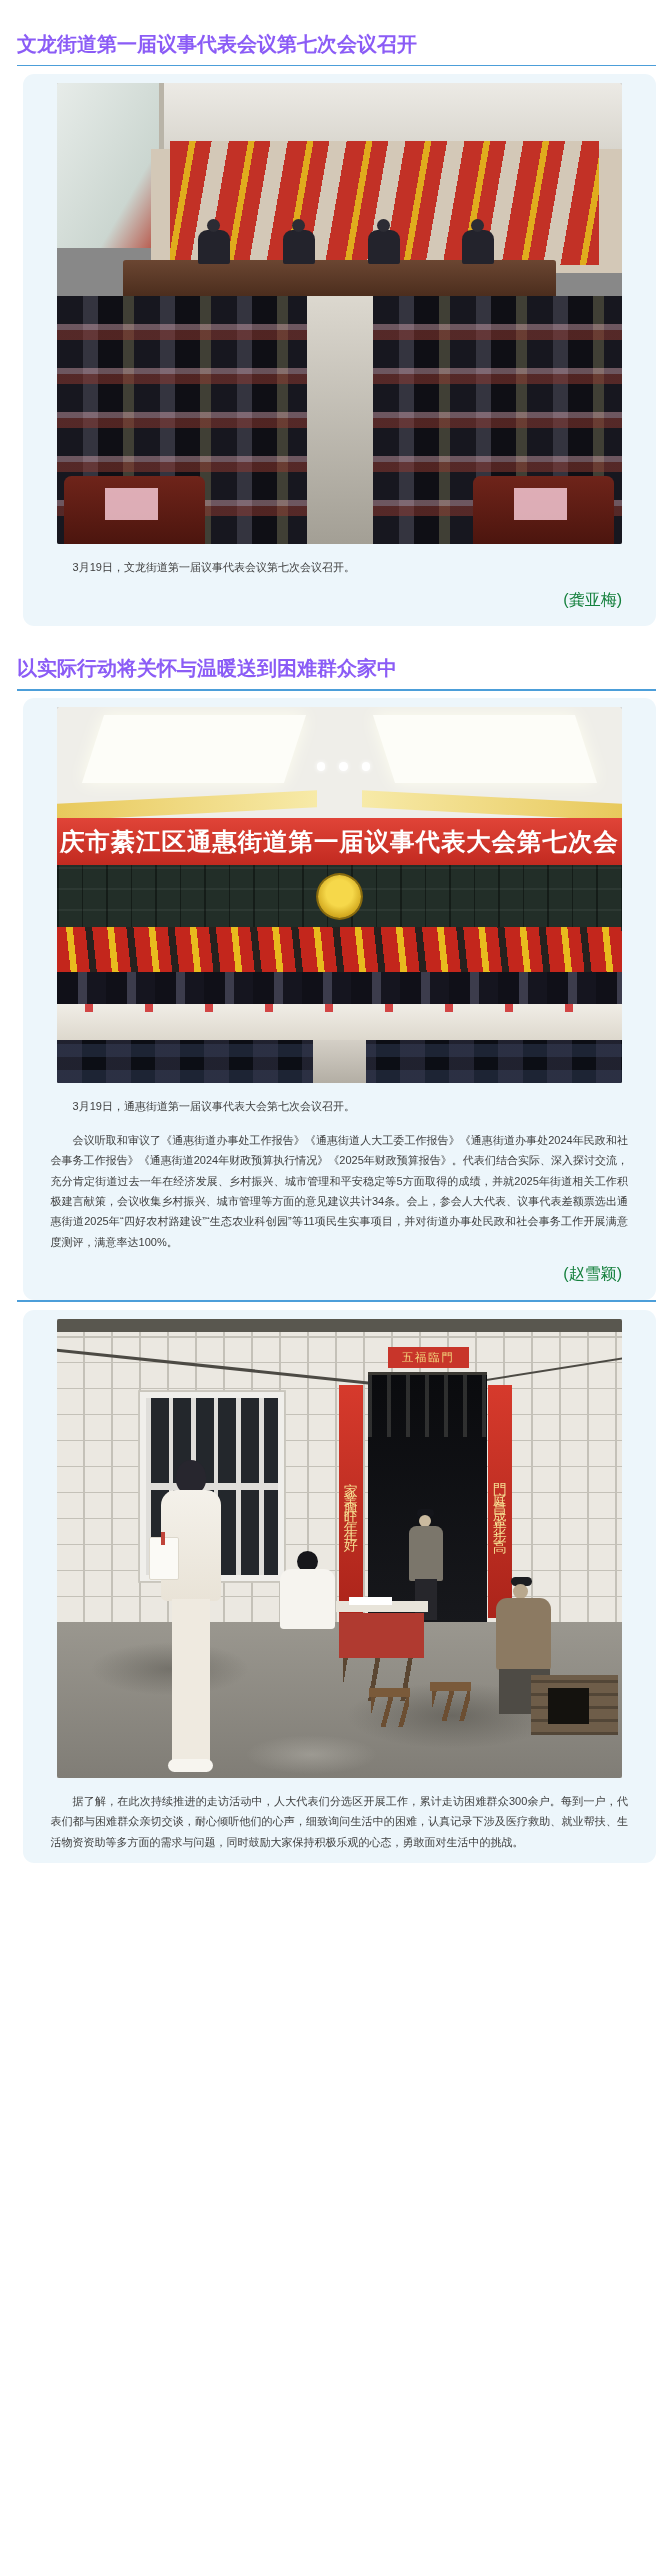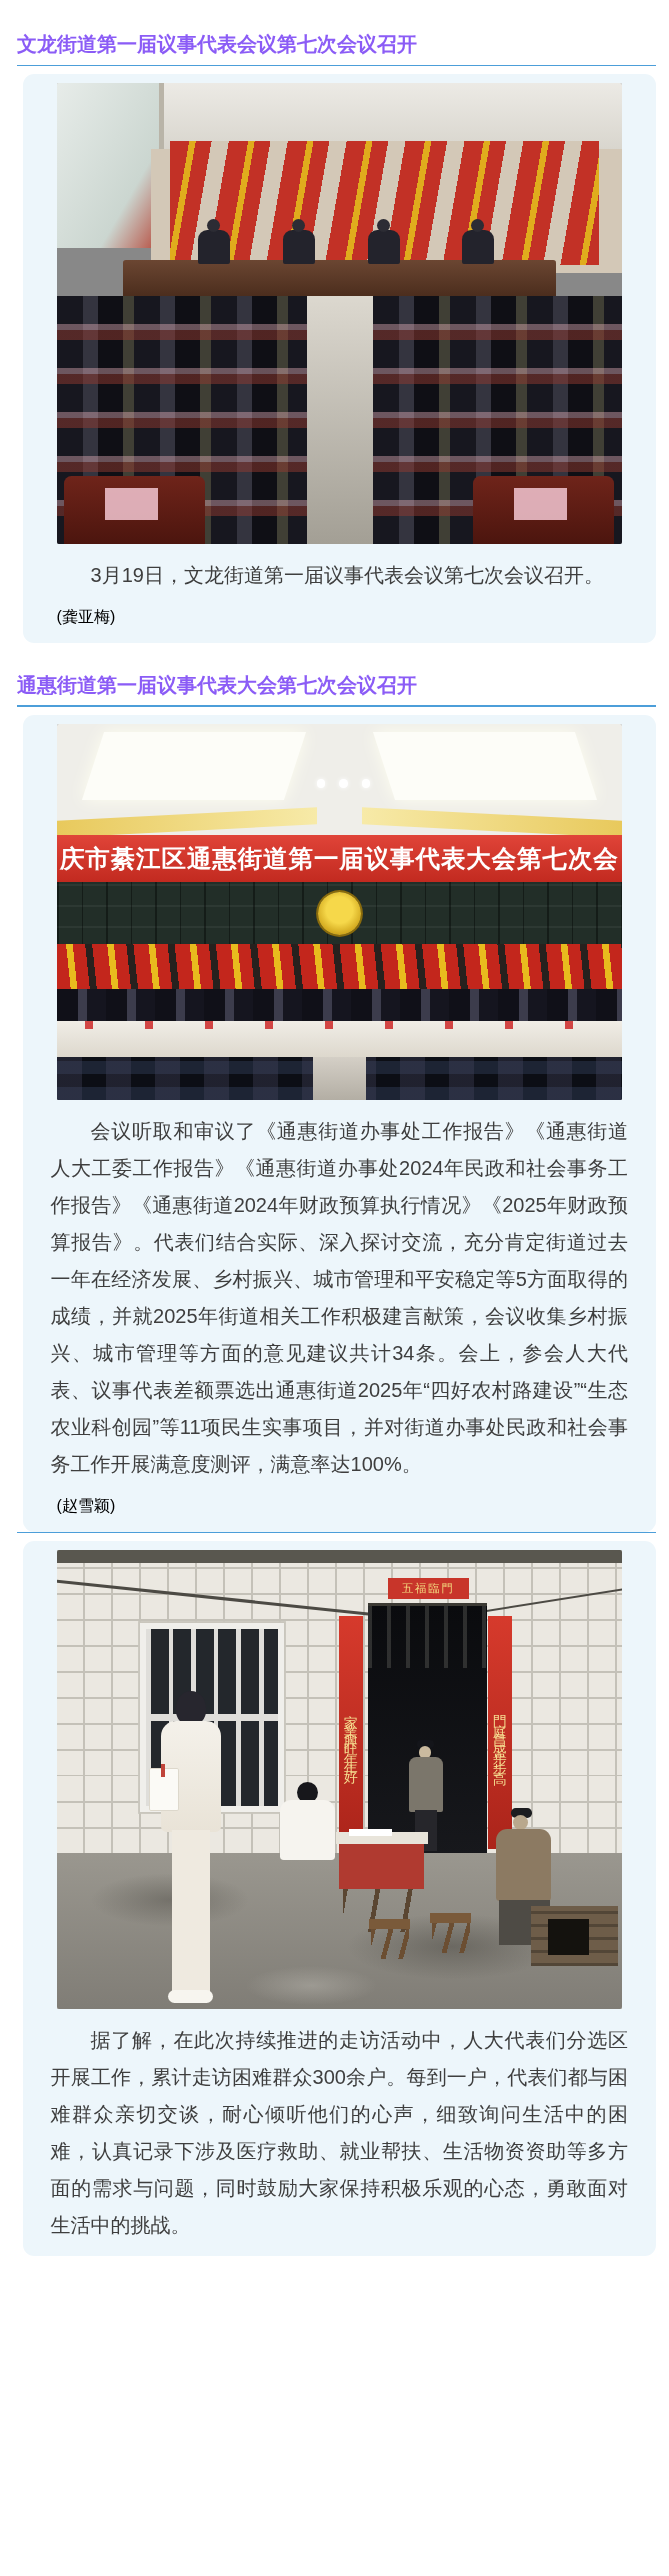--- a/index.html
+++ b/index.html
@@ -12,25 +12,25 @@
     margin:30px 13px 5.6px 17px;color:#8b5cf6;font-size:20px;font-weight:700;line-height:1.45;
   }
   .sec-title .title-line{display:block;}
   .sec2 .sec-title{margin-top:28px;}
   .sec3 .sec-title{margin-top:41px;}
   .divider{height:1.9px;background:#4c9ed9;margin:0 13px 0 17px;}
   .panel{
     background:#edf6fb;border-radius:11.3px;margin:7.5px 13px 0 22.6px;padding:9.4px 15px 11.3px;
   }
   .para{
-    margin:13px 13px 0;color:#3e3e3e;font-size:20px;line-height:1.85;
+    margin:13px 13px 0;color:#3e3e3e;font-size:11px;line-height:1.85;
     text-align:justify;text-indent:2em;
   }
   .attribution{
-    margin:7.5px 19px 0;color:#000000;font-size:16px;line-height:1.85;
+    margin:7.5px 19px 0;color:#15803d;font-size:16px;line-height:1.85;text-align:right;
   }
   
   .photo{position:relative;overflow:hidden;margin:0 auto;width:565px;border-radius:1.9px;background:#888;}
   .photo div{position:absolute;}
   .photo1{height:461px;}
   .photo2{height:376px;}
   .photo3{height:459px;}
 
   
   .p1-ceil{left:0;top:0;right:0;height:68px;background:linear-gradient(#eceae5,#d8d5cd);}
@@ -164,21 +164,21 @@
       <div class="p1-chair left"></div>
       <div class="p1-chair right"></div>
     </div>
     <p class="para">3月19日，文龙街道第一届议事代表会议第七次会议召开。</p>
     <div class="attribution">(龚亚梅)</div>
   </div>
 </section>
 
 <section class="sec2">
   <h2 class="sec-title">
-    <span class="title-line">通惠街道第一届议事代表大会第七次会议召开</span>
+    <span class="title-line">以实际行动将关怀与温暖送到困难群众家中</span>
   </h2>
   <div class="divider"></div>
   <div class="panel">
     <div class="photo photo2">
       <div class="p2-ceil"></div>
       <div class="p2-light left"></div>
       <div class="p2-light right"></div>
       <div class="p2-cove left"></div>
       <div class="p2-cove right"></div>
       <div class="p2-dot d1"></div>
@@ -186,20 +186,21 @@
       <div class="p2-dot d3"></div>
       <div class="p2-banner">庆市綦江区通惠街道第一届议事代表大会第七次会</div>
       <div class="p2-wall"></div>
       <div class="p2-emblem"></div>
       <div class="p2-flags"></div>
       <div class="p2-people"></div>
       <div class="p2-tableface"></div>
       <div class="p2-aud"></div>
       <div class="p2-aisle"></div>
     </div>
+    <p class="para">3月19日，通惠街道第一届议事代表大会第七次会议召开。</p>
     <p class="para">会议听取和审议了《通惠街道办事处工作报告》《通惠街道人大工委工作报告》《通惠街道办事处2024年民政和社会事务工作报告》《通惠街道2024年财政预算执行情况》《2025年财政预算报告》。代表们结合实际、深入探讨交流，充分肯定街道过去一年在经济发展、乡村振兴、城市管理和平安稳定等5方面取得的成绩，并就2025年街道相关工作积极建言献策，会议收集乡村振兴、城市管理等方面的意见建议共计34条。会上，参会人大代表、议事代表差额票选出通惠街道2025年“四好农村路建设”“生态农业科创园”等11项民生实事项目，并对街道办事处民政和社会事务工作开展满意度测评，满意率达100%。</p>
     <div class="attribution">(赵雪颖)</div>
   </div>
 </section>
 
 <section class="sec3">
   <div class="divider"></div>
   <div class="panel">
     <div class="photo photo3">
       <div class="p3-wall"></div>

